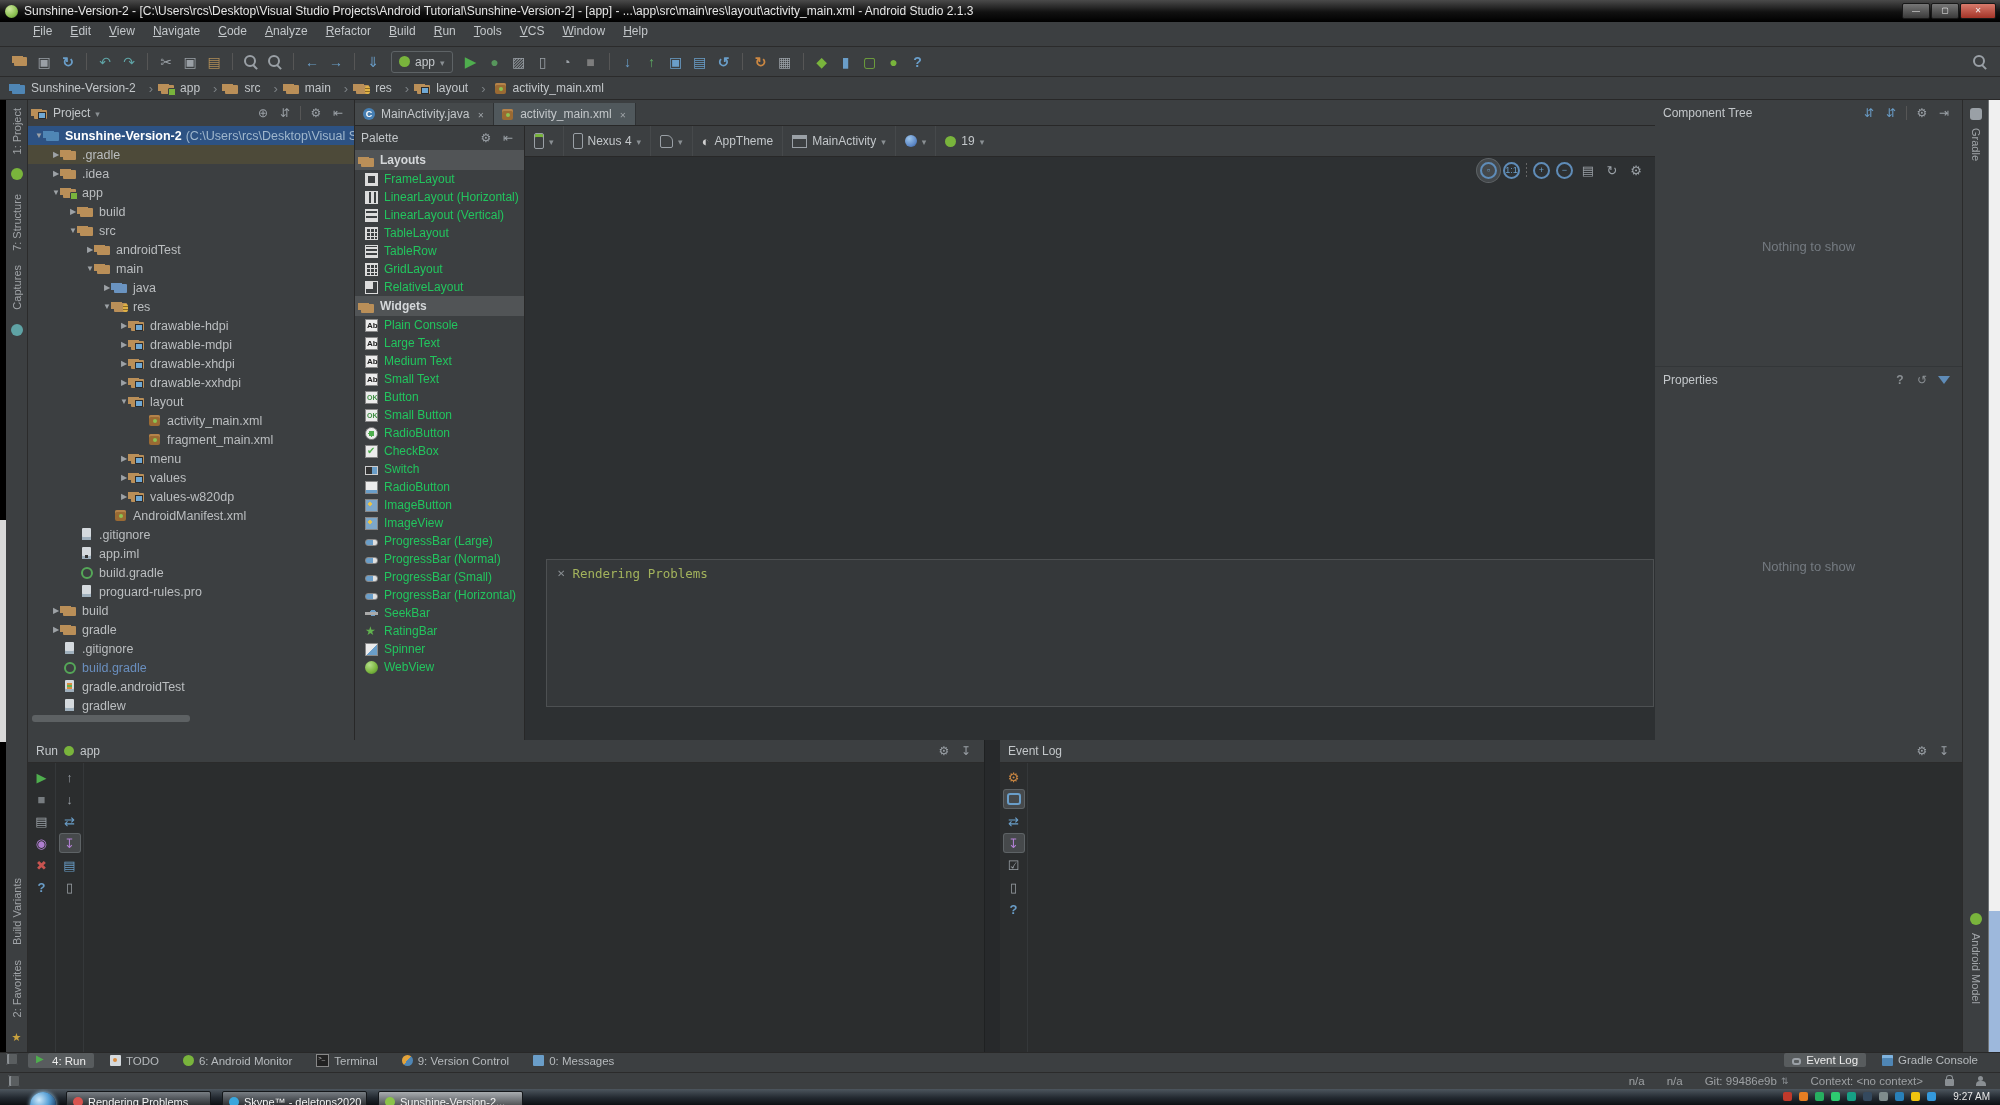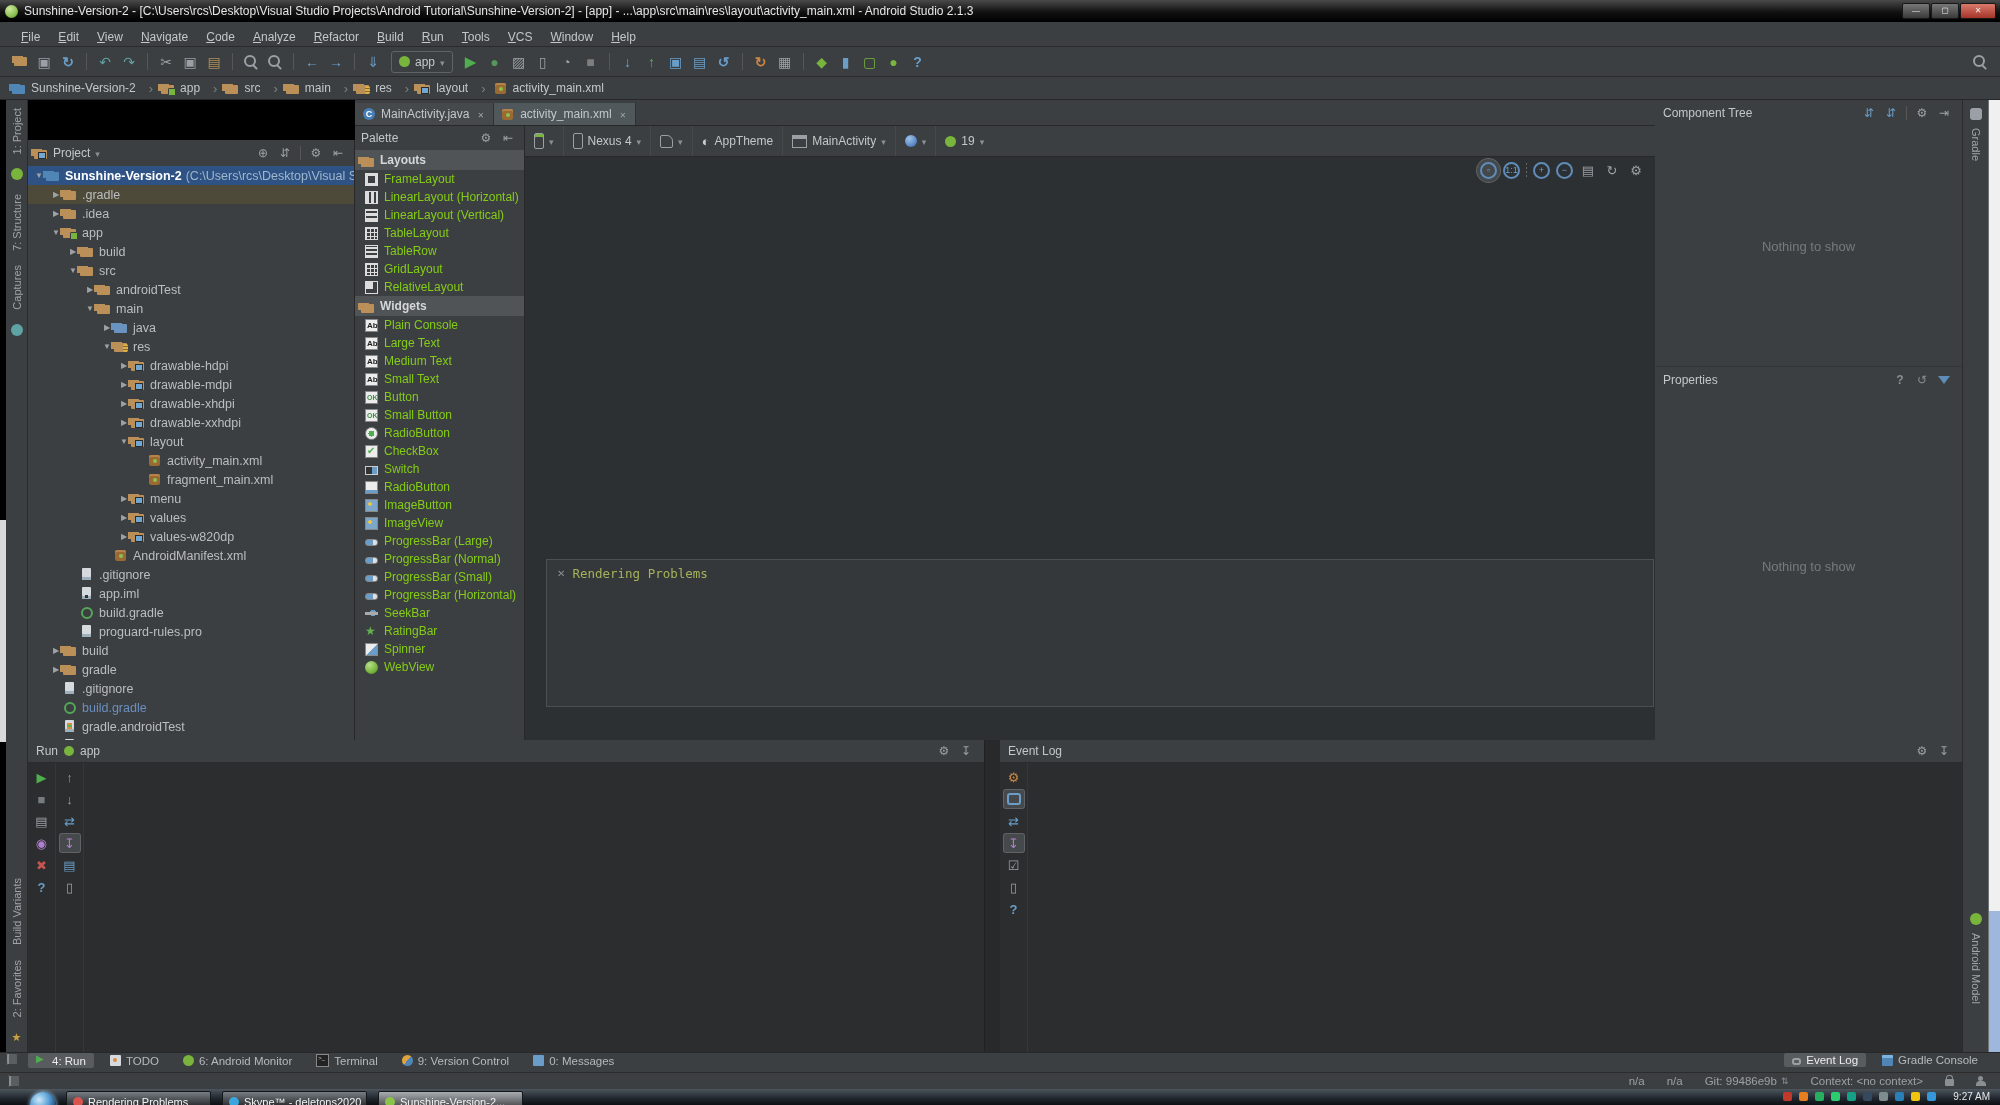--- a/index.html
+++ b/index.html
@@ -10,21 +10,21 @@
   .titlebar{left:0;top:0;width:2000px;height:22px;background:linear-gradient(#4a4a4a,#111 55%,#000);
             display:flex;align-items:center;padding-left:5px;box-sizing:border-box;color:#e6e6e6;font-size:12px;}
   .as-logo{width:13px;height:13px;border-radius:50%;background:radial-gradient(circle at 35% 30%,#cfe8a0,#8cc152 60%,#4e7f2c);margin-right:6px;flex:none;}
   .titlebar .title{white-space:nowrap;overflow:hidden;}
   .winbtns{margin-left:auto;display:flex;gap:1px;padding-right:4px;}
   .wb{width:26px;height:14px;background:linear-gradient(#777,#3a3a3a);border:1px solid #181818;border-radius:2px;
       color:#eee;font-size:8px;line-height:13px;text-align:center;}
   .wb.close{background:linear-gradient(#d97b6c,#a33428);width:34px;}
   
   .menubar{left:0;top:22px;width:2000px;height:25px;background:#3c3f41;border-bottom:1px solid #2b2b2b;
-           display:flex;align-items:flex-end;padding-left:12px;box-sizing:border-box;}
+           display:flex;align-items:flex-start;padding-left:24px;box-sizing:border-box;}
   .menu-item{display:inline-block;padding:2px 9px;color:#c3c7ca;}
   .menu-item::first-letter{text-decoration:underline;}
   
   .toolbar{left:0;top:47px;width:2000px;height:30px;background:#3c3f41;border-bottom:1px solid #2b2b2b;
            display:flex;align-items:center;padding:0 8px;box-sizing:border-box;}
   .tb-group{display:flex;align-items:center;}
   .tbi{width:24px;height:22px;display:flex;align-items:center;justify-content:center;font-size:14px;color:#9aa0a6;position:relative;}
   .tbi[data-kind="sep"]{width:1px;height:17px;background:#565656;margin:0 6px;}
   .tbi[data-icon="open-icon"]::before{content:"";width:13px;height:9px;background:#ba8f58;border-radius:1px;box-shadow:-3px -2px 0 -1px #ba8f58;}
   .tbi[data-icon="find-icon"]::before,.tbi[data-icon="replace-icon"]::before,.tbi[data-icon="search-everywhere-icon"]::before{
@@ -63,21 +63,21 @@
           display:flex;flex-direction:column;align-items:center;padding:8px 0;box-sizing:border-box;gap:14px;}
   .vl{writing-mode:vertical-rl;transform:rotate(180deg);font-size:11px;color:#a0a4a8;}
   .vr{writing-mode:vertical-rl;font-size:11px;color:#a0a4a8;}
   .strip-ico{width:12px;height:12px;border-radius:50%;flex:none;}
   .mt-auto{margin-top:auto;}
   .rstrip{left:1962px;top:100px;width:26px;height:952px;background:#3c3f41;border-left:1px solid #2b2b2b;
           display:flex;flex-direction:column;align-items:center;padding:8px 0;box-sizing:border-box;gap:8px;}
   .sliver-l{left:0;top:520px;width:6px;height:222px;background:#d9d9d9;}
   .sliver-r{left:1988px;top:100px;width:12px;height:989px;background:linear-gradient(180deg,#f0f0f0 0 82%,#9db8dc 82%);border-left:1px solid #6f7375;}
   
-  .project-panel{left:28px;top:100px;width:327px;height:640px;background:#3c3f41;border-right:1px solid #282828;box-sizing:border-box;margin-top:40px;}
+  .project-panel{left:28px;top:100px;width:327px;height:640px;background:#3c3f41;border-right:1px solid #282828;box-sizing:border-box;}
   .panel-head{height:26px;display:flex;align-items:center;padding:0 6px;color:#c3c7ca;gap:5px;box-sizing:border-box;}
   .ph-icons{margin-left:auto;display:flex;align-items:center;gap:2px;}
   .phi{width:20px;height:18px;display:flex;align-items:center;justify-content:center;font-size:12px;color:#9aa0a6;}
   .phi[data-kind="sep"]{width:1px;height:14px;background:#565656;margin:0 3px;}
   .tree{overflow:hidden;height:600px;position:relative;}
   .tree-row{height:19px;display:flex;align-items:center;white-space:nowrap;font-size:12.5px;}
   .tree-row .arrow{width:14px;flex:none;color:#9da2a6;font-size:8px;text-align:center;}
   .tree-row[data-arrow="expanded"] .arrow::before{content:"▼";}
   .tree-row[data-arrow="collapsed"] .arrow::before{content:"▶";}
   .tree-row[data-depth="0"]{padding-left:4px;}  .tree-row[data-depth="1"]{padding-left:21px;}
@@ -96,21 +96,21 @@
   .tab-bar{height:25px;background:#3c3f41;border-bottom:1px solid #282828;display:flex;align-items:flex-end;flex:none;}
   .tab{display:flex;align-items:center;gap:5px;padding:4px 9px 4px 7px;background:#45494b;border-right:1px solid #2f3234;color:#c3c7ca;}
   .tab[data-active="true"]{background:#50585c;}
   .tab .x::before{content:"✕";font-size:8px;color:#9da2a6;margin-left:3px;}
   .center-body{flex:1;display:flex;min-height:0;}
   
   .palette{width:170px;background:#3c3f41;border-right:1px solid #282828;flex:none;display:flex;flex-direction:column;box-sizing:border-box;}
   .pal-head{height:24px;display:flex;align-items:center;padding:0 6px;color:#c3c7ca;flex:none;}
   .pal-sec{height:20px;background:#515456;display:flex;align-items:center;gap:5px;padding:0 6px;color:#d4d7d9;font-weight:bold;flex:none;}
   .pal-sec .ticon{height:11px;}
-  .pal-item{height:18px;display:flex;align-items:center;gap:6px;padding-left:10px;font-size:12px;color:#84cc16;}
+  .pal-item{height:18px;display:flex;align-items:center;gap:6px;padding-left:10px;font-size:12px;color:#22c55e;}
   .pi{width:13px;height:13px;flex:none;position:relative;box-sizing:border-box;}
   .pi[data-icon="frame-layout-icon"]{border:3px solid #dcdcdc;background:#3c3f41;}
   .pi[data-icon="linear-h-icon"]{background:repeating-linear-gradient(90deg,#dcdcdc 0 3px,#3c3f41 3px 5px);border:1px solid #dcdcdc;}
   .pi[data-icon="linear-v-icon"]{background:repeating-linear-gradient(0deg,#dcdcdc 0 3px,#3c3f41 3px 5px);border:1px solid #dcdcdc;}
   .pi[data-icon="table-layout-icon"],.pi[data-icon="grid-layout-icon"]{border:1px solid #dcdcdc;
       background-image:linear-gradient(#dcdcdc 1px,transparent 1px),linear-gradient(90deg,#dcdcdc 1px,transparent 1px);background-size:4px 4px;}
   .pi[data-icon="table-row-icon"]{border:1px solid #dcdcdc;background:repeating-linear-gradient(0deg,#dcdcdc 0 2px,#3c3f41 2px 4px);}
   .pi[data-icon="relative-layout-icon"]{background:#dcdcdc;box-shadow:inset -4px -4px 0 #3c3f41;border:1px solid #dcdcdc;}
   .pi[data-icon="textview-icon"],.pi[data-icon="button-icon"],.pi[data-icon="checkbox-icon"],.pi[data-icon="toggle-icon"],.pi[data-icon="spinner-icon"]{background:#ececec;border:1px solid #888;}
   .pi[data-icon="textview-icon"]::after{content:"Ab";position:absolute;left:1px;top:1px;font-size:8px;font-weight:bold;color:#222;line-height:10px;}

